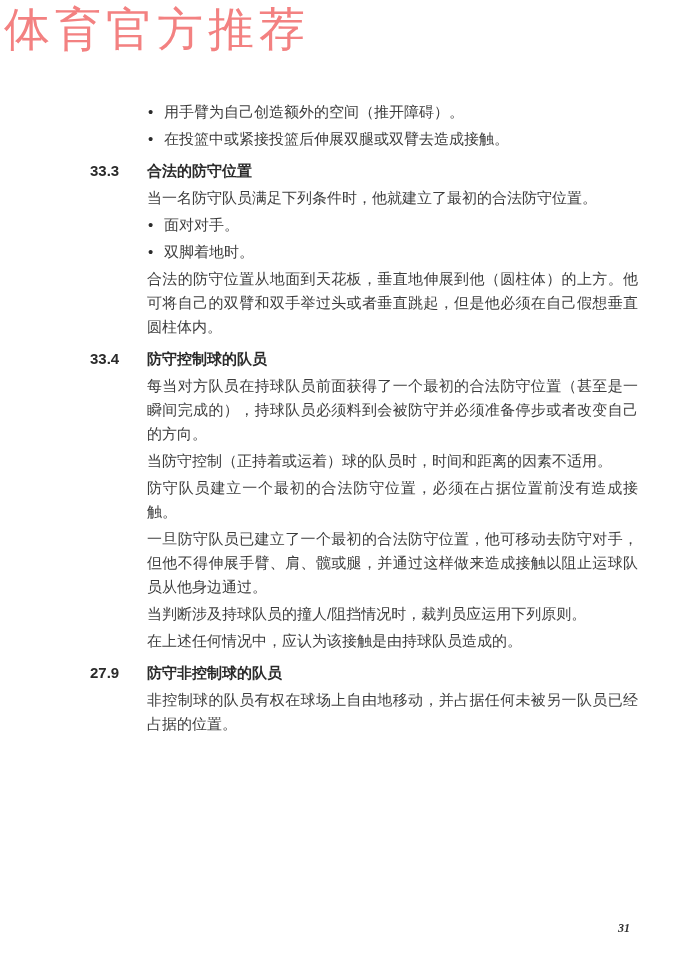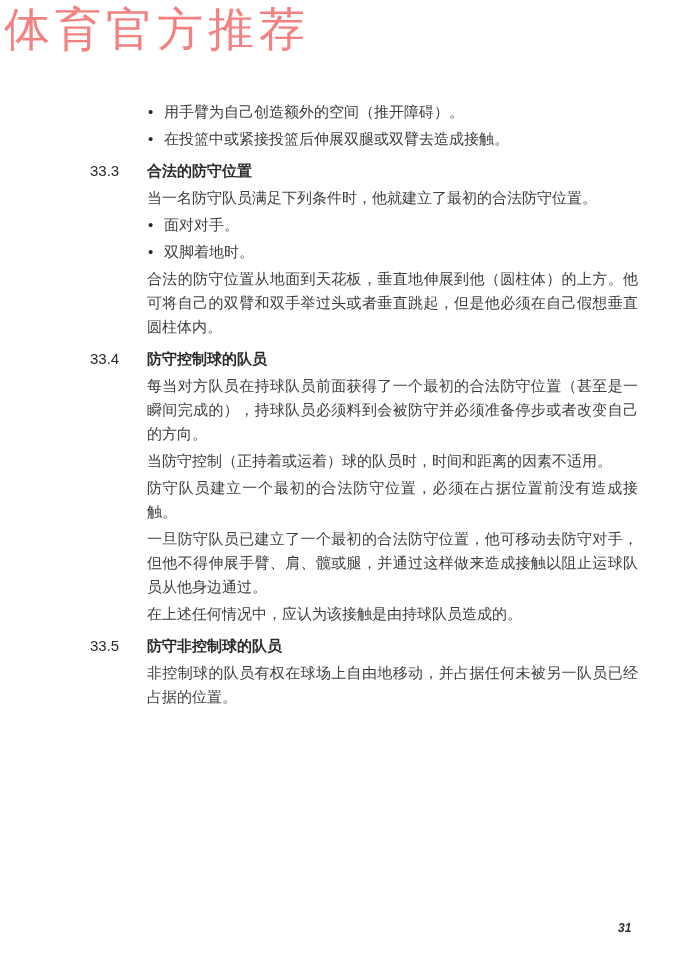--- a/index.html
+++ b/index.html
@@ -36,21 +36,21 @@
   .sec-head {
     position: relative;
     margin: 8px 0 3px 0;
     font-weight: bold;
     color: #2a2a2a;
   }
   .sec-num {
     position: absolute;
     left: -57px;
     top: 0;
-    font-weight: normal;
+    font-weight: bold;
     color: #2a2a2a;
   }
   p.para { margin: 0 1px 3px 0; }
   ul.bullets {
     list-style: none;
     margin: 0 0 3px 0;
     padding: 0;
   }
   ul.bullets li {
     position: relative;
@@ -61,21 +61,21 @@
     content: "\2022";
     position: absolute;
     left: 1px;
     top: 0;
     color: #2a2a2a;
   }
   .page-number {
     position: absolute;
     left: 618px;
     top: 921px;
-    font-family: Liberation Sans, sans-serif;
+    font-family: Liberation Serif, serif;
     font-size: 12px;
     font-style: italic;
     font-weight: bold;
     color: #333333;
   }
 </style>
 </head>
 <body>
 
 <div class="page">
@@ -104,26 +104,27 @@
 
     <div class="section">
       <div class="sec-head">
         <span class="sec-num">33.4</span>
         <span class="sec-title">防守控制球的队员</span>
       </div>
       <p class="para">每当对方队员在持球队员前面获得了一个最初的合法防守位置（甚至是一瞬间完成的），持球队员必须料到会被防守并必须准备停步或者改变自己的方向。</p>
       <p class="para">当防守控制（正持着或运着）球的队员时，时间和距离的因素不适用。</p>
       <p class="para">防守队员建立一个最初的合法防守位置，必须在占据位置前没有造成接触。</p>
       <p class="para">一旦防守队员已建立了一个最初的合法防守位置，他可移动去防守对手，但他不得伸展手臂、肩、髋或腿，并通过这样做来造成接触以阻止运球队员从他身边通过。</p>
+      <p class="para">当判断涉及持球队员的撞人/阻挡情况时，裁判员应运用下列原则。</p>
       <p class="para">在上述任何情况中，应认为该接触是由持球队员造成的。</p>
     </div>
 
     <div class="section">
       <div class="sec-head">
-        <span class="sec-num">33.5</span>
+        <span class="sec-num">27.9</span>
         <span class="sec-title">防守非控制球的队员</span>
       </div>
       <p class="para">非控制球的队员有权在球场上自由地移动，并占据任何未被另一队员已经占据的位置。</p>
     </div>
 
   </div>
 
   <div class="page-number">31</div>
 
 </div>

